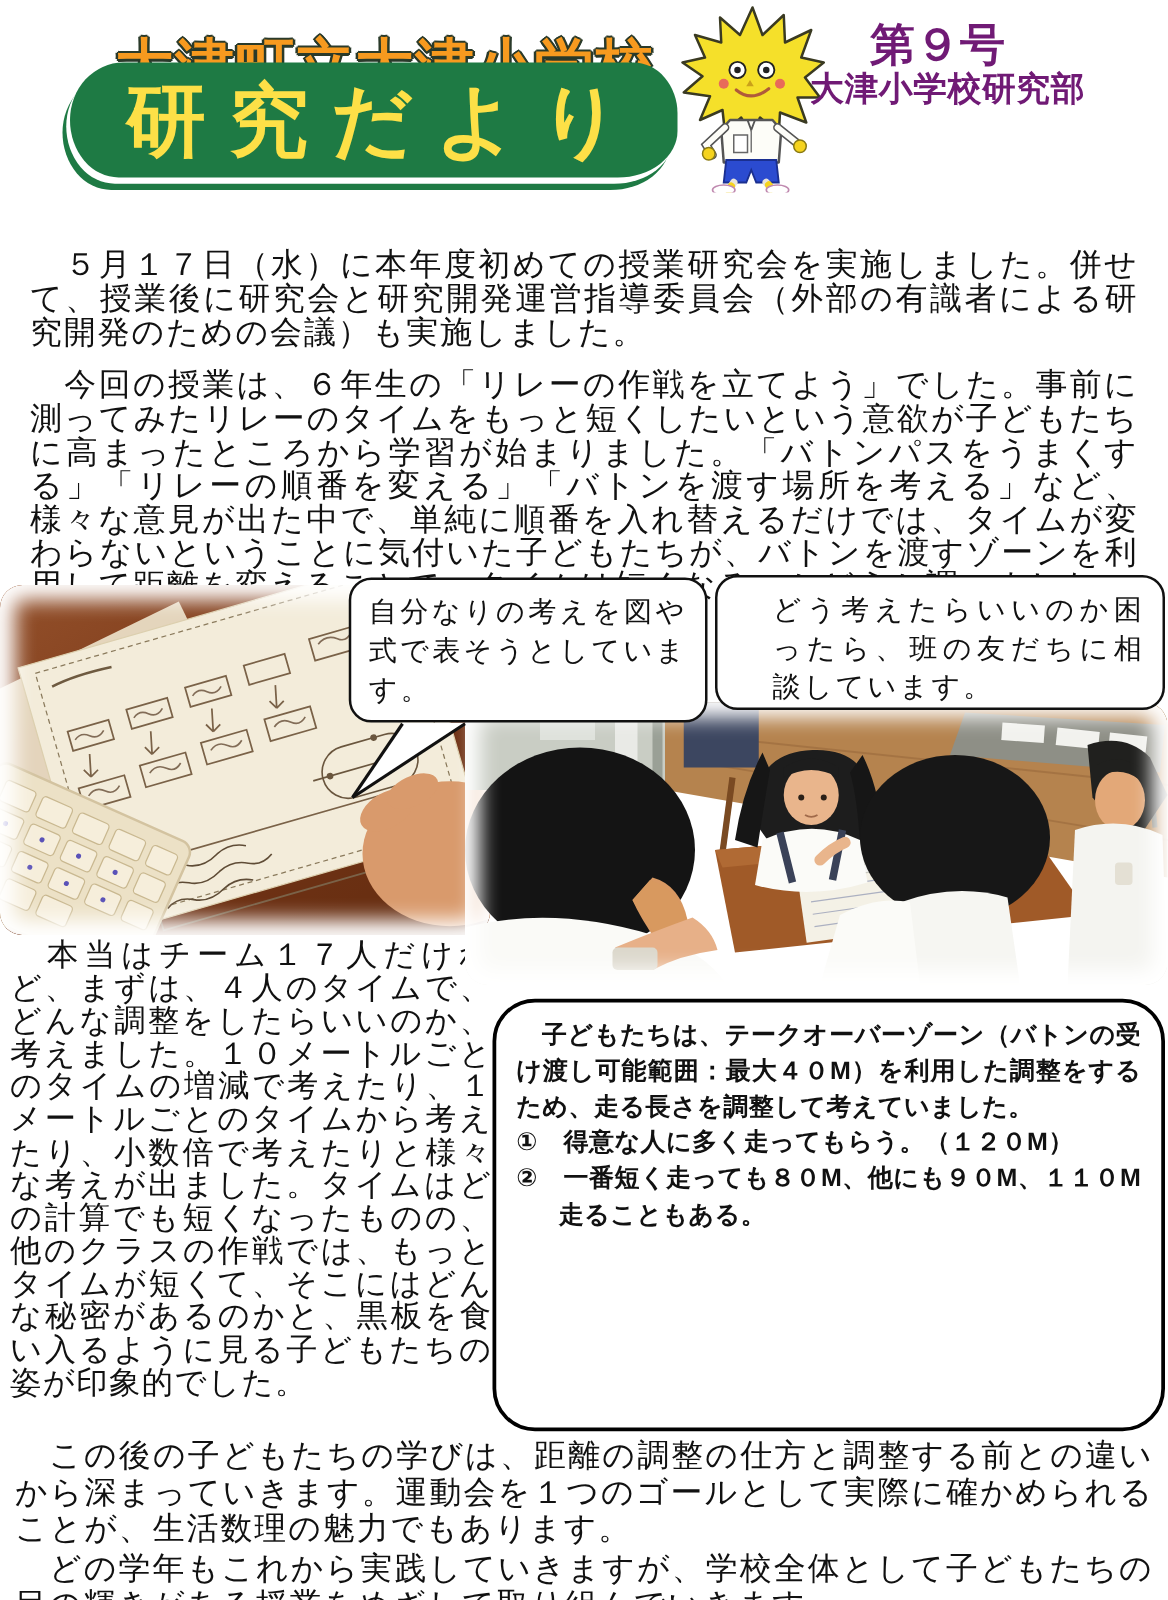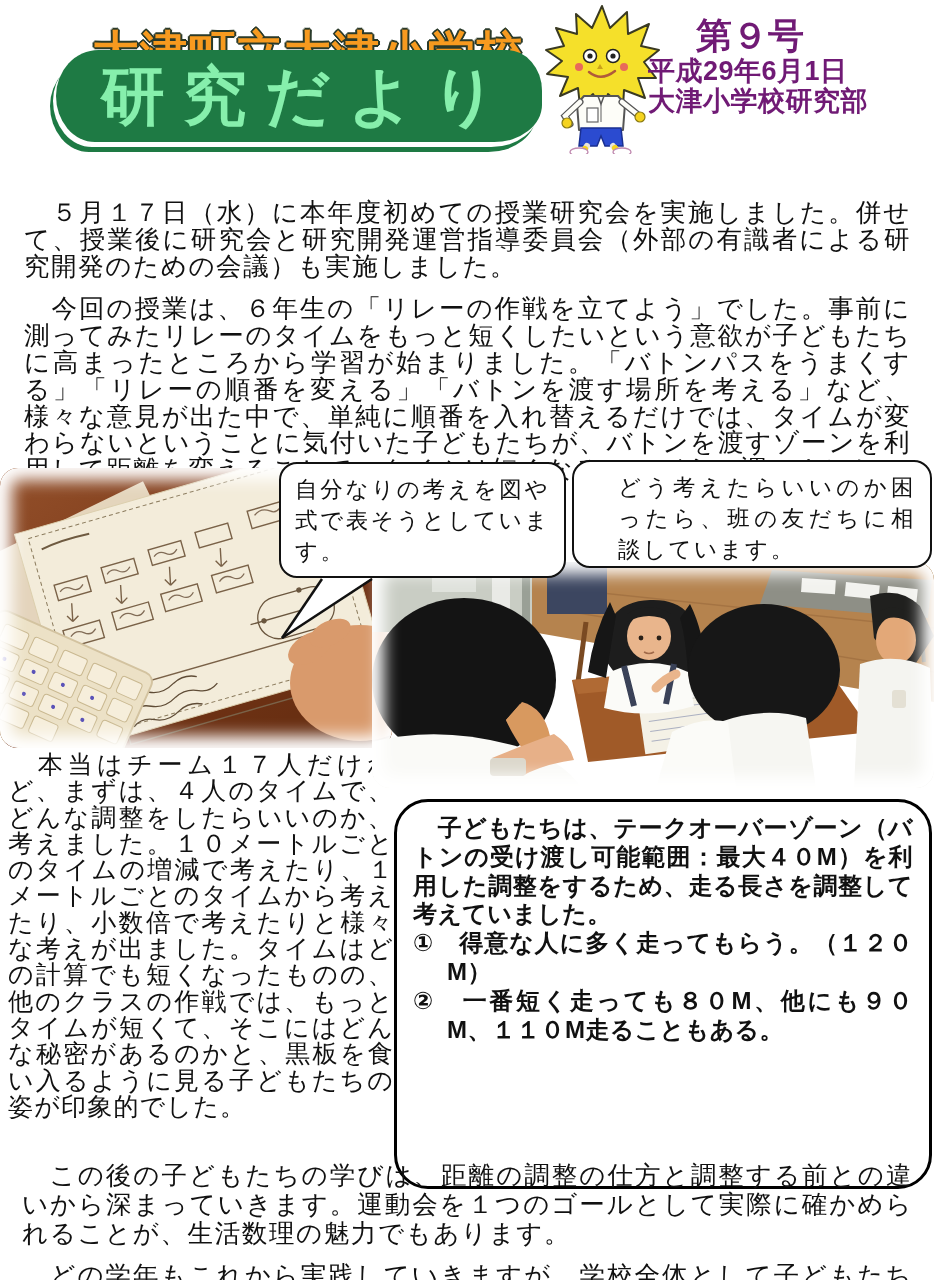--- a/index.html
+++ b/index.html
@@ -16,21 +16,21 @@
     text-shadow:
       -2px 0 0 #2a3a2a, 2px 0 0 #2a3a2a, 0 -2px 0 #2a3a2a, 0 2px 0 #2a3a2a,
       -1px -1px 0 #2a3a2a, 1px -1px 0 #2a3a2a, -1px 1px 0 #2a3a2a, 1px 1px 0 #2a3a2a;
   }
   .title-blob{position:absolute;left:56px;top:50px;width:486px;height:92px;}
   .title-blob .blob{position:absolute;inset:0;border-radius:48px 40px 54px 44px / 52px 46px 42px 52px;}
   .blob-back{background:#1E7A44;transform:translate(-6px,10px);}
   .blob-mid{background:#ffffff;transform:translate(-3px,5px);}
   .blob-front{background:#1E7A44;display:flex;align-items:center;justify-content:center;}
   .blob-front span{
-    color:#86efac;font-size:64px;font-weight:bold;letter-spacing:18px;
+    color:#fde047;font-size:64px;font-weight:bold;letter-spacing:18px;
     text-indent:18px;white-space:nowrap;line-height:92px;
   }
   .mascot{position:absolute;left:543px;top:4px;width:118px;height:150px;}
   .issue-block{
     position:absolute;left:648px;top:16px;width:280px;
     font-weight:bold;color:#701a75;line-height:30px;white-space:nowrap;
   }
   .issue-no{font-size:36px;padding-left:48px;line-height:40px;}
   .issue-line{font-size:27px;letter-spacing:0.5px;}
   
@@ -41,27 +41,27 @@
   }
   .top-text p{margin:16px;}
   .left-col{
     position:absolute;left:8px;top:751px;width:386px;
     font-size:25px;line-height:26.3px;letter-spacing:1.2px;text-align:justify;
   }
   .bottom-text{
     position:absolute;left:8px;top:1147px;width:919px;
     font-size:25.5px;line-height:28.8px;letter-spacing:1.6px;text-align:justify;
   }
-  .bottom-text p{margin:14px;}
+  .bottom-text p{margin:4px;}
   
   .highlight-box{
-    position:absolute;left:394px;top:799px;width:538px;height:390px;
+    position:absolute;left:394px;top:799px;width:538px;height:346px;
     border:3px solid #000;border-radius:34px;box-sizing:border-box;
     padding:12px 16px 10px 16px;
-    font-size:24px;font-weight:bold;line-height:28.8px;letter-spacing:0.4px;
+    font-size:20px;font-weight:bold;line-height:28.8px;letter-spacing:0.4px;
     text-align:justify;
   }
   .highlight-box p{margin:0;}
   .hb-item{padding-left:34px;text-indent:-34px;margin:0;}
   
   .photo{position:absolute;border-radius:18px;overflow:hidden;z-index:1;}
   .photo::after{
     content:"";position:absolute;inset:0;border-radius:18px;
     box-shadow:inset 0 0 16px 12px #fff;pointer-events:none;
   }
@@ -125,21 +125,20 @@
       <path d="M70,142 L74,147" stroke="#e8e4da" stroke-width="6" stroke-linecap="round"></path>
       <path d="M42,145 L40,148" stroke="#F5D31E" stroke-width="6" stroke-linecap="round"></path>
       <path d="M72,144 L74,147" stroke="#F5D31E" stroke-width="6" stroke-linecap="round"></path>
       <ellipse cx="36" cy="148" rx="9" ry="4" fill="#fff" stroke="#c08ab0" stroke-width="1.3"></ellipse>
       <ellipse cx="79" cy="148" rx="9" ry="4" fill="#fff" stroke="#c08ab0" stroke-width="1.3"></ellipse>
     </svg>
   </div>
 
   <div class="issue-block">
     <div class="issue-no">第９号</div>
-    <div class="issue-line">平成29年6月1日</div>
     <div class="issue-line">大津小学校研究部</div>
   </div>
 
   <div class="top-text">
     <p>　５月１７日（水）に本年度初めての授業研究会を実施しました。併せて、授業後に研究会と研究開発運営指導委員会（外部の有識者による研究開発のための会議）も実施しました。</p>
     <p>　今回の授業は、６年生の「リレーの作戦を立てよう」でした。事前に測ってみたリレーのタイムをもっと短くしたいという意欲が子どもたちに高まったところから学習が始まりました。「バトンパスをうまくする」「リレーの順番を変える」「バトンを渡す場所を考える」など、様々な意見が出た中で、単純に順番を入れ替えるだけでは、タイムが変わらないということに気付いた子どもたちが、バトンを渡すゾーンを利用して距離を変えることで、タイムは短くなるのかどうか調べました。</p>
   </div>
 
   <div class="photo photo-left">
     <svg viewBox="0 0 392 280" width="392" height="280">

